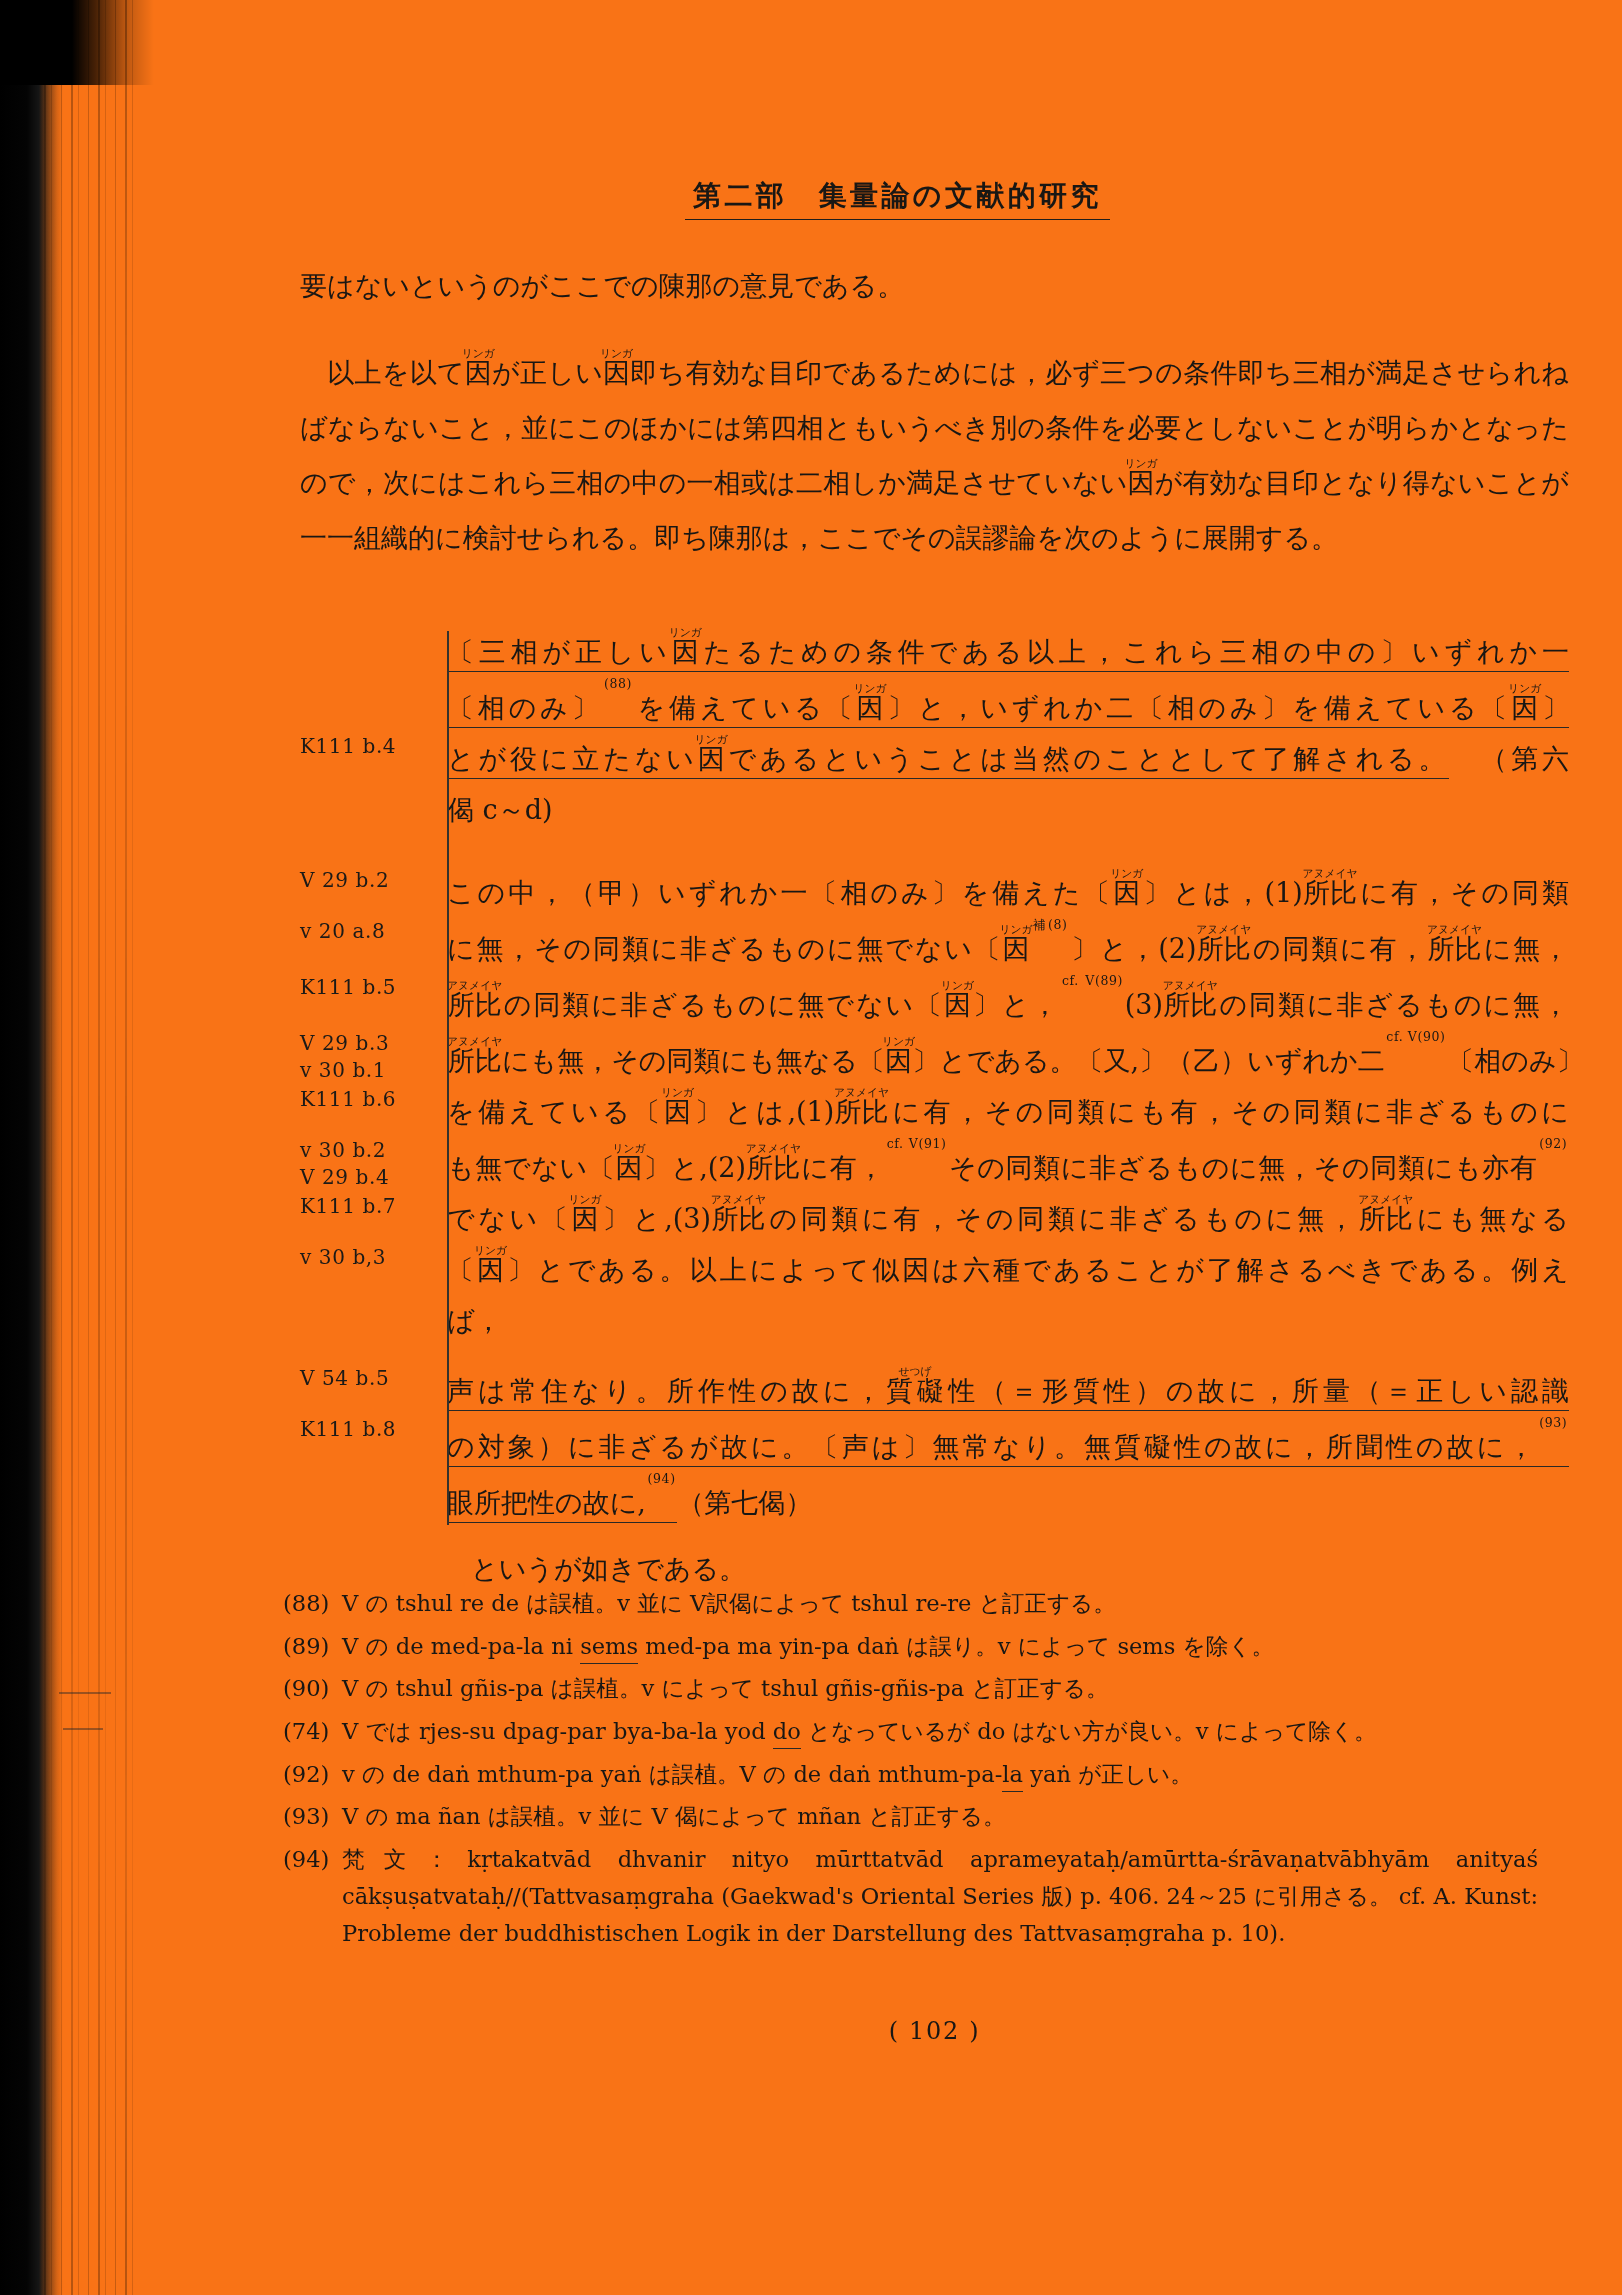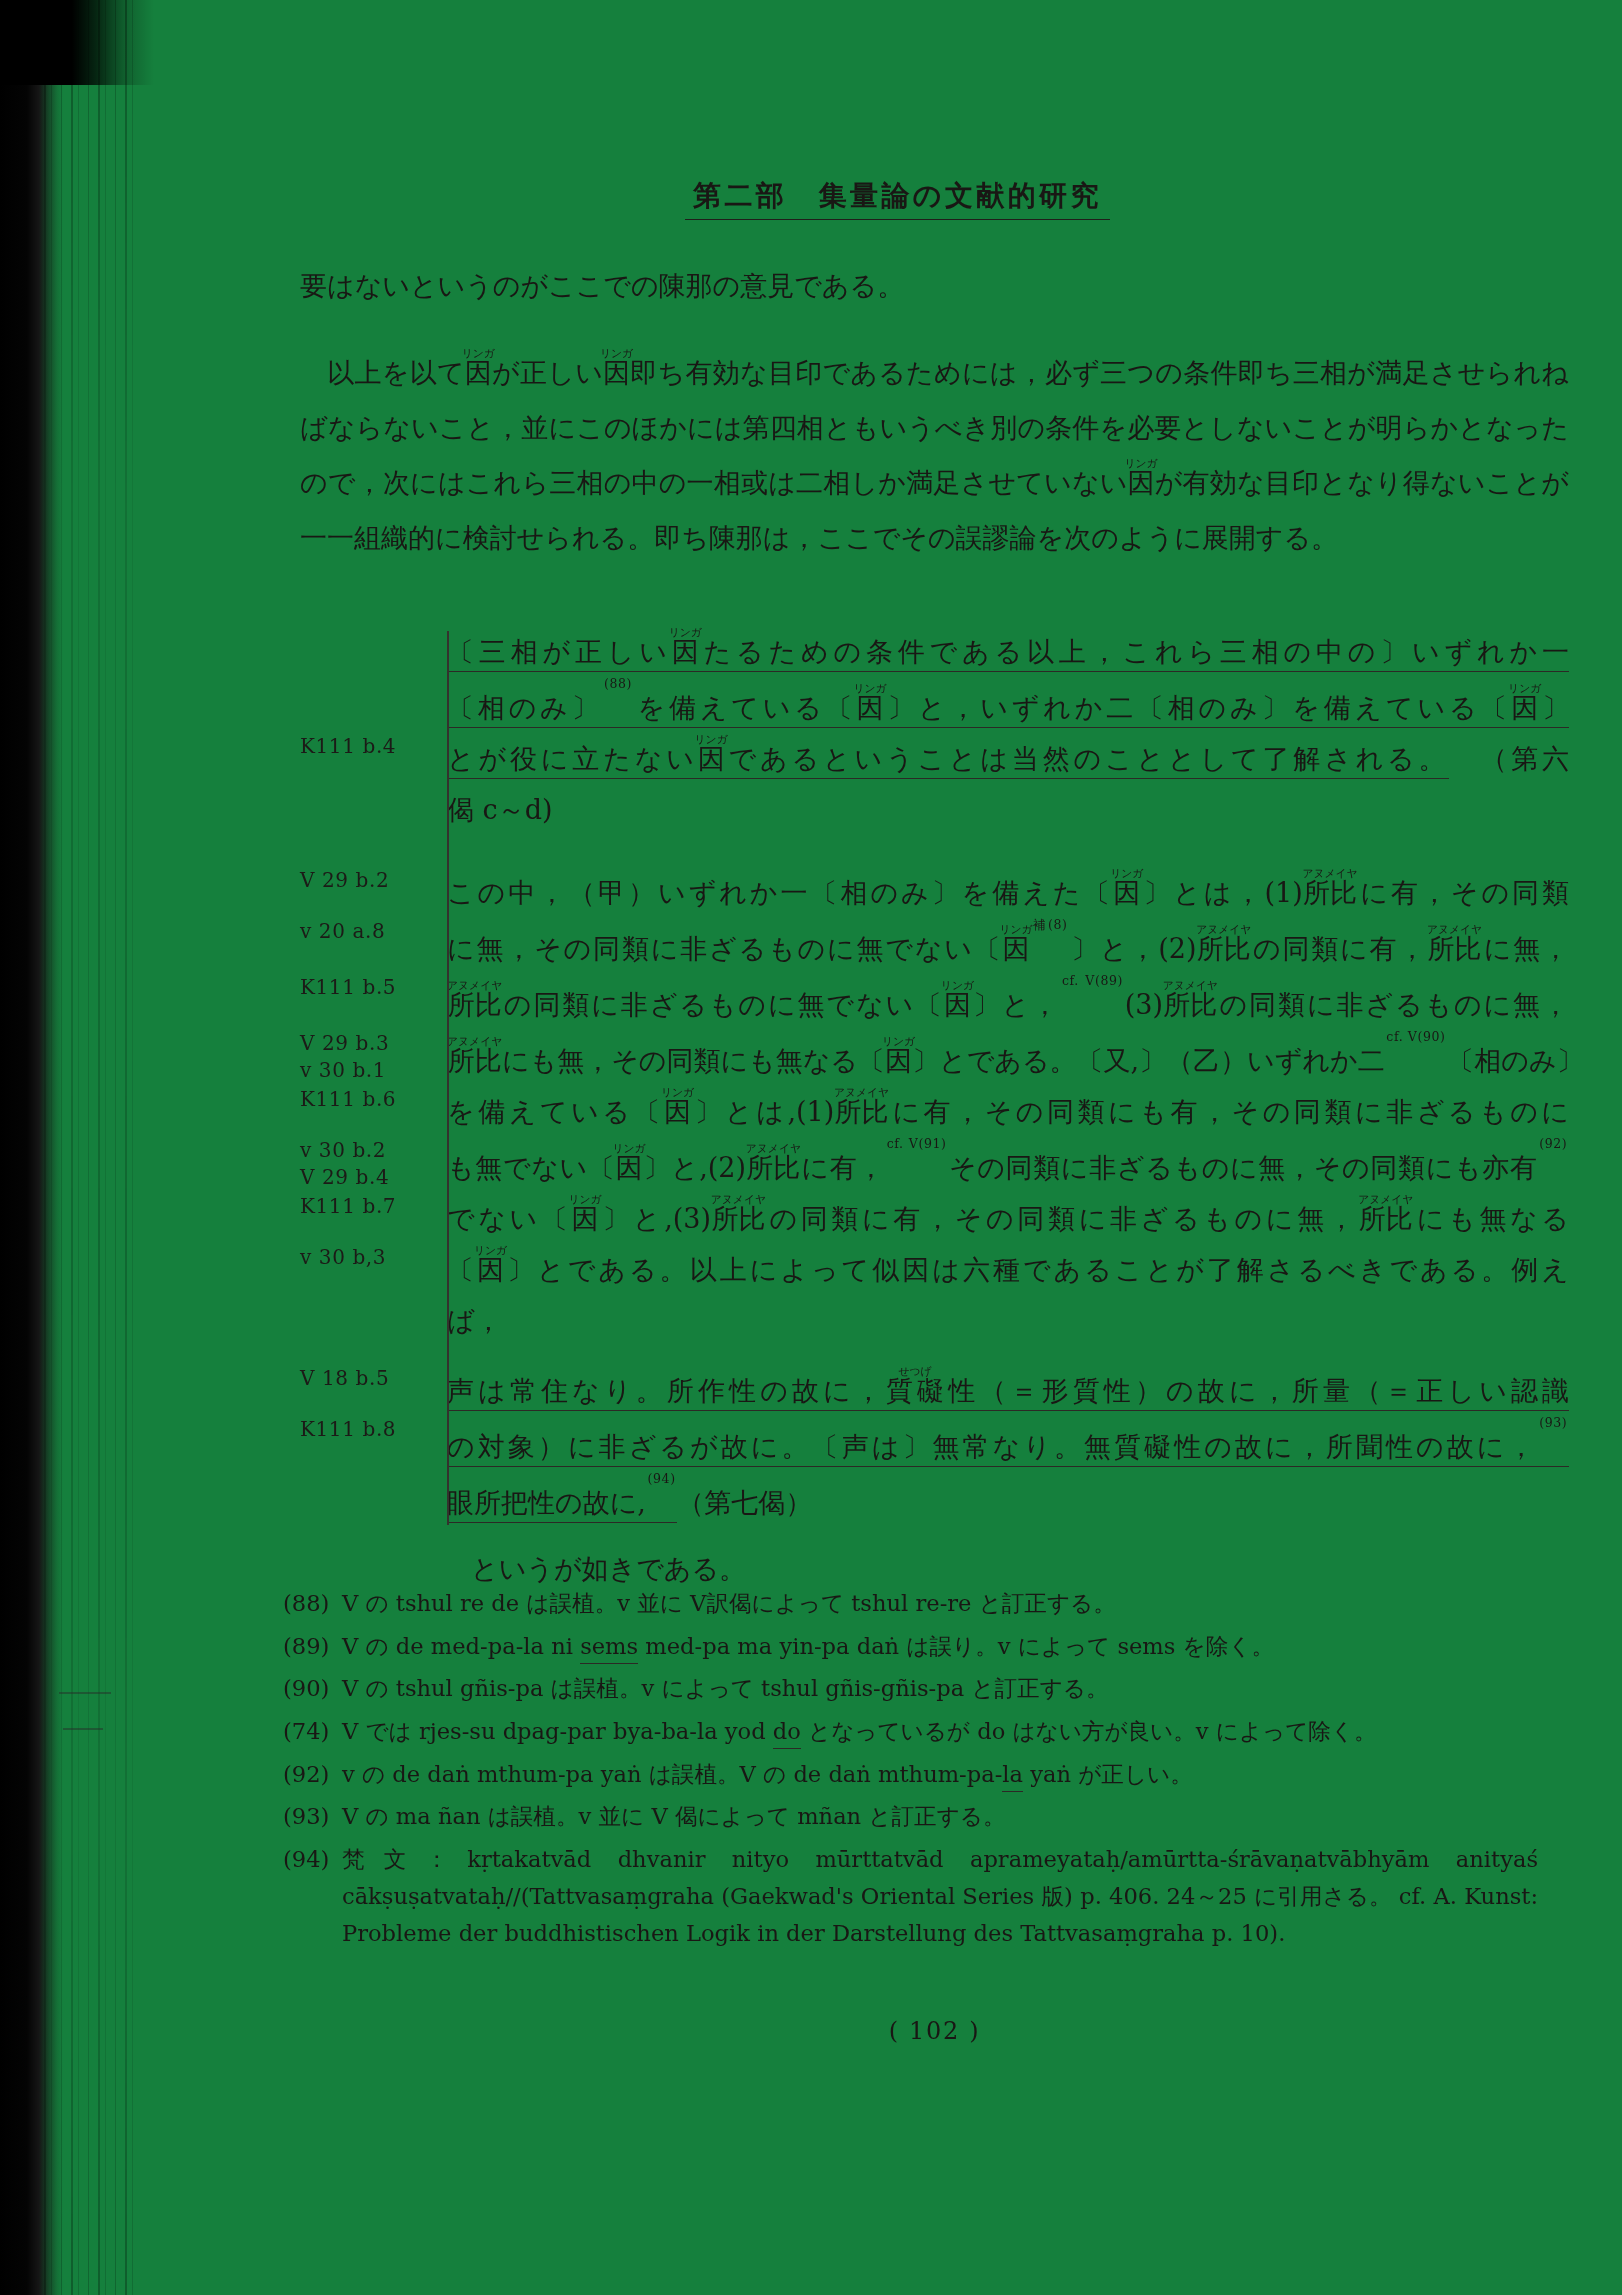--- a/index.html
+++ b/index.html
@@ -1,16 +1,16 @@
 <!DOCTYPE html>
 <html style="font-size:9px"><head>
 <meta charset="utf-8">
 <style>
   html,body{margin:0;padding:0;background:#dededa;}
-  .page{position:relative;width:1623px;height:2295px;background:#15803d;overflow:hidden;
+  .page{position:relative;width:1623px;height:2295px;background:#f97316;overflow:hidden;
         color:#191714;font-family:"DejaVu Serif","Liberation Serif",serif;}
   
   .scan-band{position:absolute;left:0;top:0;bottom:0;width:63px;
     background:linear-gradient(90deg,#000 0px,#040404 27px,#161616 39px,rgba(20,20,20,.55) 48px,rgba(20,20,20,.15) 57px,transparent 63px);}
   .scan-streaks{position:absolute;left:44px;top:0;bottom:0;width:95px;opacity:.55;
     background:repeating-linear-gradient(90deg,rgba(0,0,0,.55) 0 1.7px,transparent 1.7px 6.8px,rgba(0,0,0,.30) 6.8px 8px,transparent 8px 17px,rgba(0,0,0,.42) 17px 18px,transparent 18px 27px);
     -webkit-mask-image:linear-gradient(180deg,#000,rgba(0,0,0,.40) 22%,rgba(0,0,0,.66) 55%,rgba(0,0,0,.38) 80%,rgba(0,0,0,.9));
     mask-image:linear-gradient(180deg,#000,rgba(0,0,0,.40) 22%,rgba(0,0,0,.66) 55%,rgba(0,0,0,.38) 80%,rgba(0,0,0,.9));}
   .scan-corner{position:absolute;left:0;top:0;width:154px;height:85px;
     background:linear-gradient(90deg,#000 0 72px,rgba(0,0,0,.72) 95px,rgba(0,0,0,.25) 125px,transparent 154px);}
@@ -148,21 +148,21 @@
       </div>
       <div class="row no-j">
         <div class="gutter">
             <span class="mref"></span>
           </div>
         <div class="text">ば，</div>
       </div>
 
       <div class="row mt-b">
         <div class="gutter">
-            <span class="mref">V 18 b.5</span>
+            <span class="mref">V 54 b.5</span>
           </div>
         <div class="text"><span class="ul">声は常住なり。所作性の故に，<ruby>質礙<rt>せつげ</rt></ruby>性（＝形質性）の故に，所量（＝正しい認識</span></div>
       </div>
       <div class="row">
         <div class="gutter">
             <span class="mref">K111 b.8</span>
           </div>
         <div class="text"><span class="ul">の対象）に非ざるが故に。〔声は〕無常なり。無質礙性の故に，所聞性の故に，<sup>(93)</sup></span></div>
       </div>
       <div class="row no-j">

